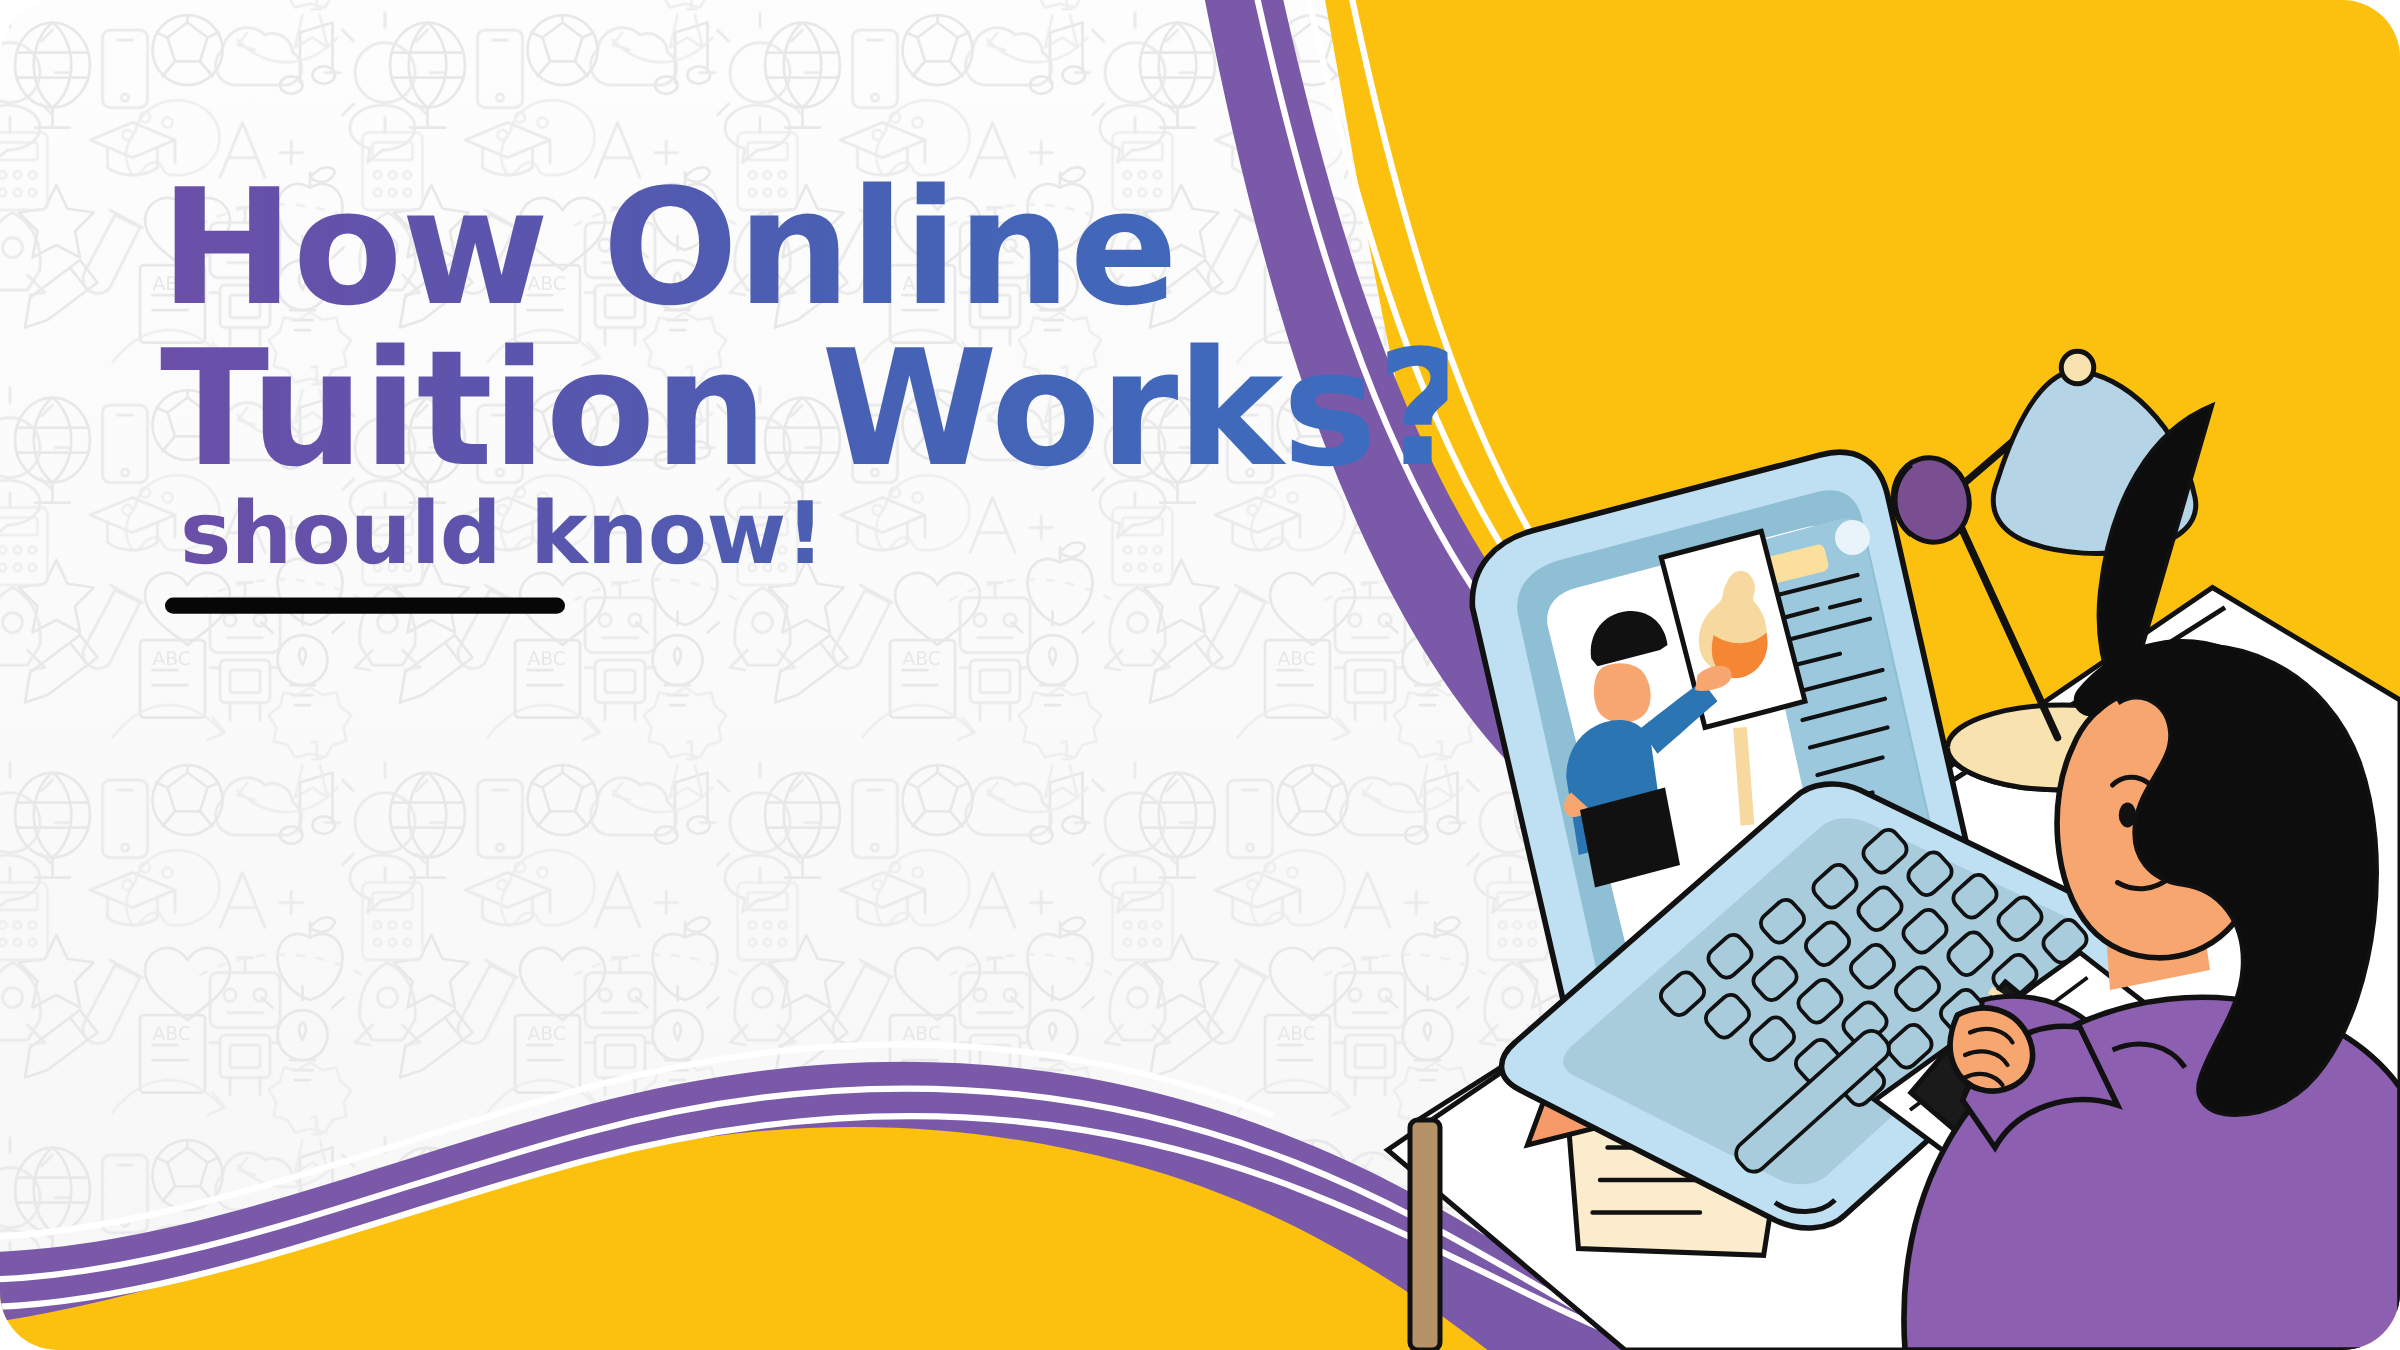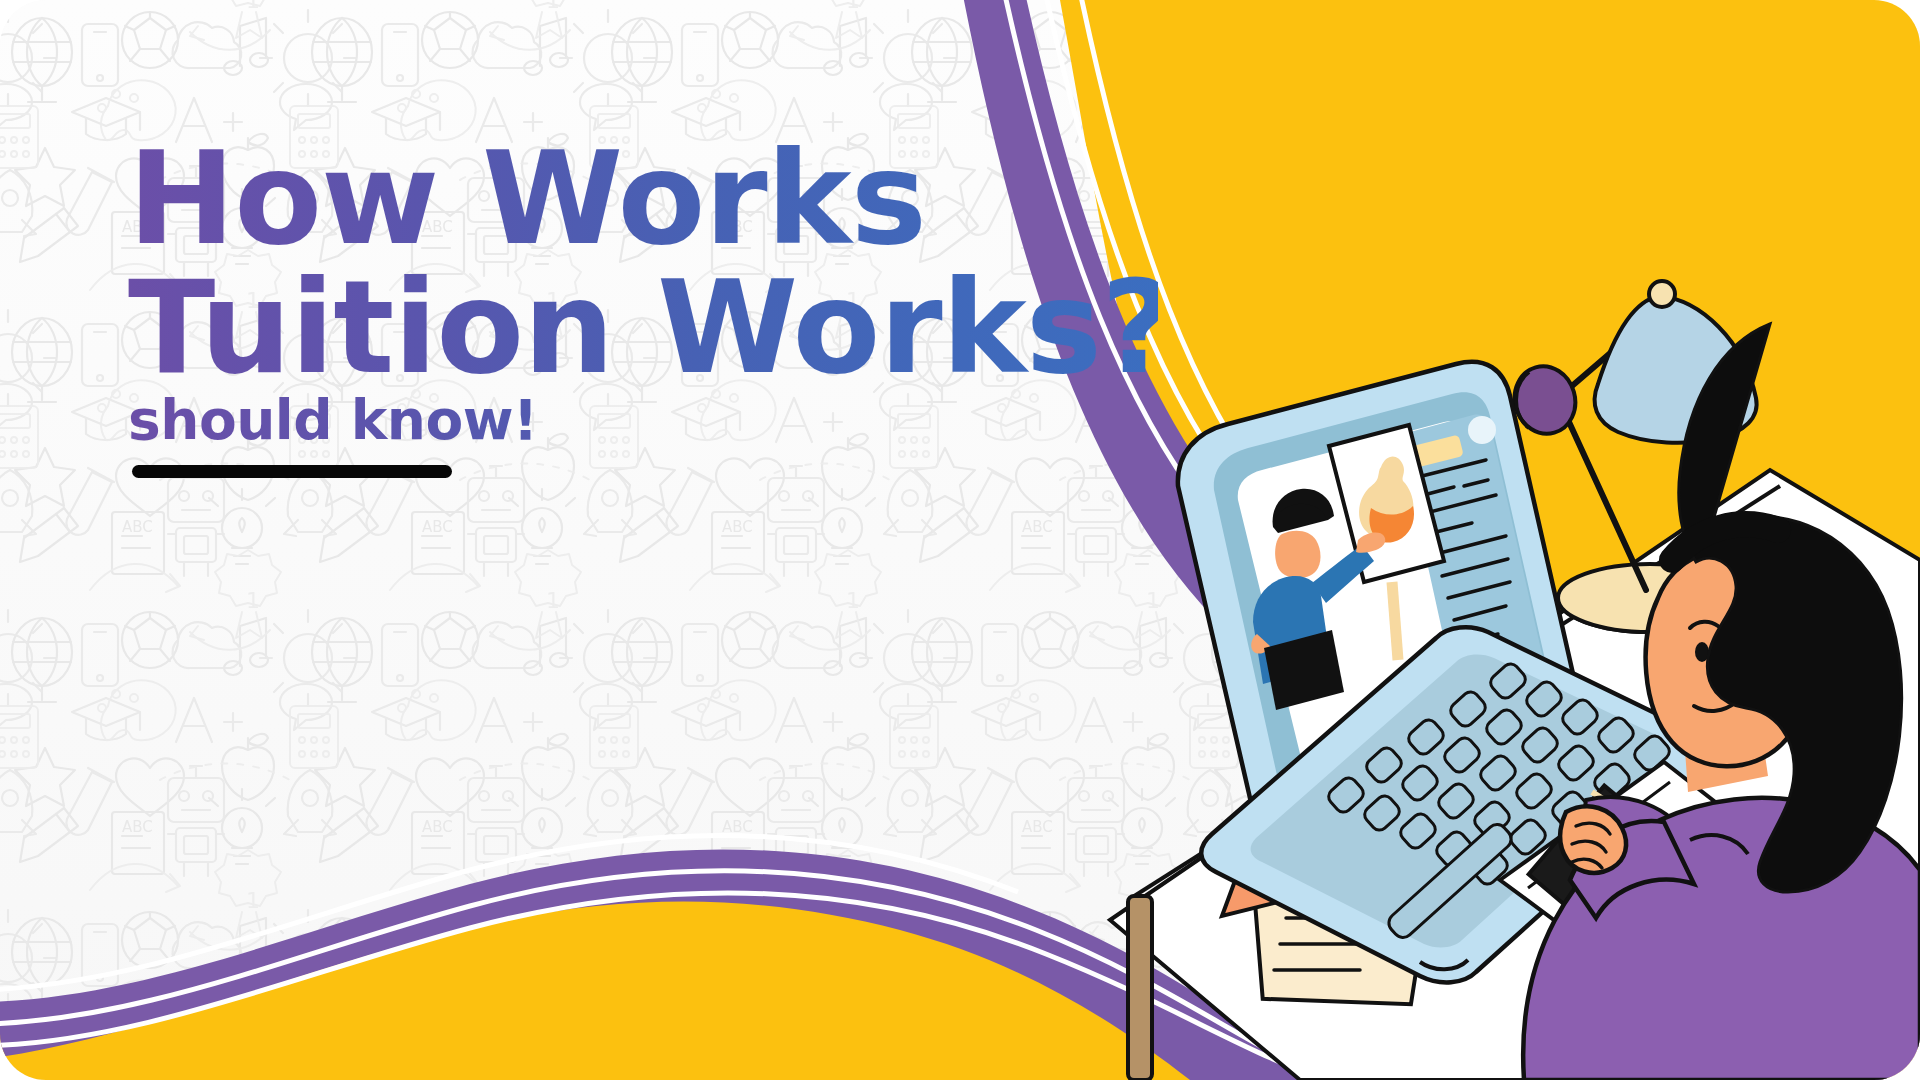--- a/index.html
+++ b/index.html
@@ -35,21 +35,21 @@
     background-image:linear-gradient(90deg,#6b4fa8 0%,#5a55ad 28%,#4761b4 55%,#3b6ec0 100%);
     -webkit-background-clip:text;
     background-clip:text;
     color:transparent;
     -webkit-text-fill-color:transparent;
     white-space:nowrap;
   }
   .hl-1{font-size:128px;}
   .hl-2{font-size:128px;margin-top:6px;}
   .hl-3{font-size:84px;margin-top:14px;letter-spacing:-0.5px;}
-  .hl-4{font-size:55px;margin-top:4px;letter-spacing:-0.5px;}
+  .hl-4{font-size:69px;margin-top:4px;letter-spacing:-0.5px;margin-left:16px;}
   #title-underline{
     margin-top:18px;
     margin-left:4px;
     width:320px;height:13px;
     background:#070707;
     border-radius:7px;
   }
 </style>
 </head>
 <body>
@@ -204,21 +204,21 @@
                C740 888 590 894 430 938 C280 978 130 1040 -20 1060 Z" fill="#7a5aa8"></path>
       <path d="M-20 1024 C140 1022 300 952 470 906 C670 852 858 860 1036 930
                C1168 982 1258 1054 1332 1080" fill="none" stroke="#ffffff" stroke-width="5"></path>
       <path d="M-20 1046 C136 1044 298 974 470 928 C674 874 866 882 1046 954
                C1172 1004 1262 1062 1330 1080" fill="none" stroke="#ffffff" stroke-width="5"></path>
       <path d="M-20 990 C140 986 300 916 470 870 C664 818 846 824 1018 892" fill="none" stroke="#ffffff" stroke-width="5"></path>
     </g>
   </svg>
 
   <div id="headline-block">
-    <h1 class="hl hl-1">How Works</h1>
+    <h1 class="hl hl-1">How Online</h1>
     <h1 class="hl hl-2">Tuition Works?</h1>
     <h2 class="hl hl-4">should know!</h2>
     <div id="title-underline"></div>
   </div>
 
   <svg class="layer" viewBox="0 0 1920 1080" preserveAspectRatio="none">
 
     <g>
       <path d="M1110 920 L1770 470 L1920 560 L1920 1080 L1300 1080 Z" fill="#ffffff" stroke="#111" stroke-width="4"></path>
       <path d="M1128 900 L1780 486" fill="none" stroke="#111" stroke-width="4"></path>

